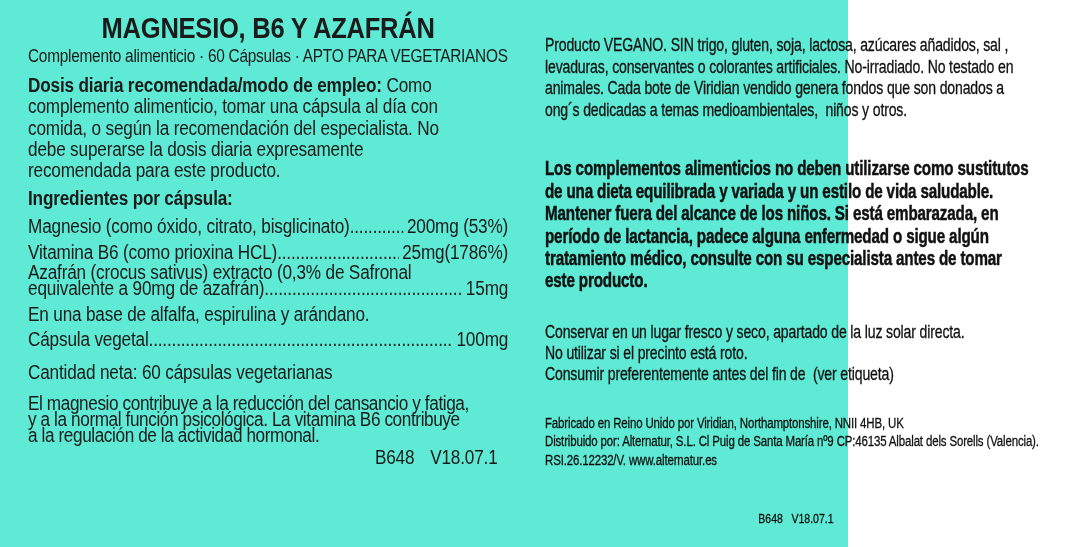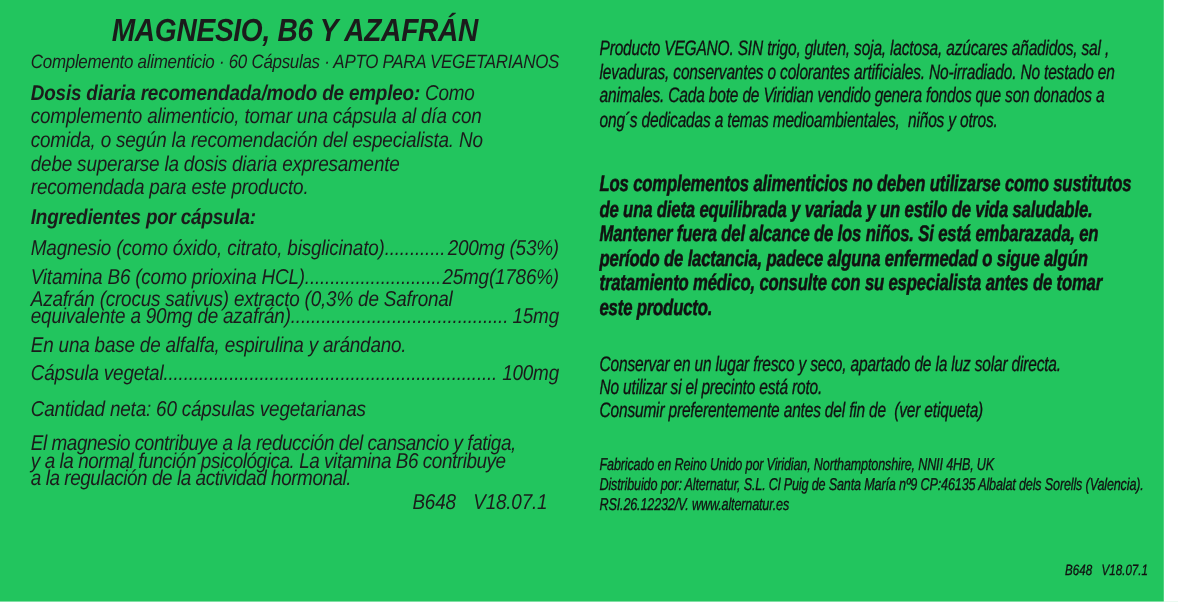--- a/index.html
+++ b/index.html
@@ -7,24 +7,23 @@
     padding: 0;
     background: #ffffff;
     width: 1071px;
     height: 547px;
     overflow: hidden;
     font-family: "Liberation Sans", "DejaVu Sans", sans-serif;
     color: #1b1b1b;
   }
   .sheet {
     position: relative;
-    width: 1058px;
+    width: 848px;
     height: 547px;
-    background: #22c55e;
-    font-style: italic;
+    background: #5eead4;
   }
 
   
   .col-left {
     position: absolute;
     left: 28px;
     top: 12px;
     width: 480px;
   }
   .inner-left {

